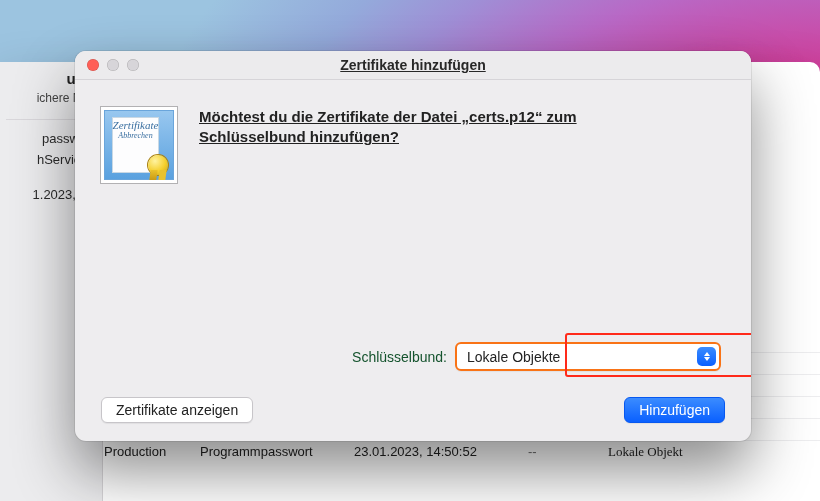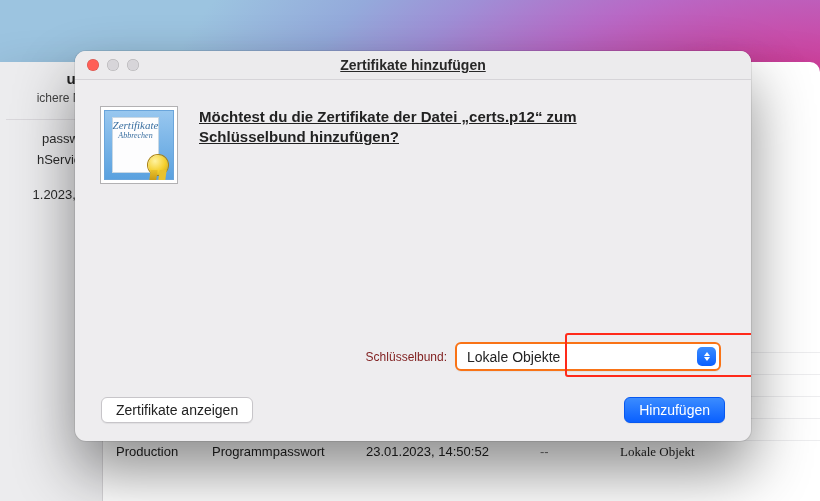--- a/index.html
+++ b/index.html
@@ -49,21 +49,21 @@
   .bg-main {
     position: absolute; left: 102px; top: 0; right: 0; bottom: 0;
     display: flex; flex-direction: column;
   }
   .bg-main-spacer { flex: 0 0 290px; }
   .bg-table {
     flex: 1 1 auto;
   }
   .bg-row {
     display: flex; align-items: center; height: 21px;
-    border-top: 1px solid #ededef; padding-left: 2px; margin-left: 12px;
+    border-top: 1px solid #ededef; padding-left: 2px;
   }
   .bg-row .c1 { width: 96px; white-space: nowrap; overflow: hidden; }
   .bg-row .c2 { width: 154px; white-space: nowrap; overflow: hidden; }
   .bg-row .c3 { width: 174px; white-space: nowrap; overflow: hidden; }
   .bg-row .c4 { width: 30px;  white-space: nowrap; overflow: hidden; color: #6d6d6d; }
   .bg-row .c5 { flex: 0 0 50px; }
   .bg-row .c6 { white-space: nowrap; overflow: hidden; font-family: Liberation Serif, serif; }
 
   
   .dialog {
@@ -130,21 +130,21 @@
     transform: skewX(-8deg);
     box-shadow: 9px 0 0 0 #eac22d;
   }
   .msg-text { font-weight: 700; font-size: 15px; line-height: 1.35; max-width: 480px; text-decoration: underline; }
 
   .select-row {
     margin-top: auto;
     display: flex; align-items: center; justify-content: flex-end;
     gap: 8px; padding-right: 4px;
   }
-  .select-label { font-size: 12px; color: #7f1d1d; }
+  .select-label { font-size: 14px; color: #14532d; }
   .popup {
     position: relative;
     width: 226px; height: 25px;
     background: #fff; border-radius: 6px;
     border: 2px solid #f97316;
     display: flex; align-items: center;
     padding: 0 26px 0 10px;
     font-size: 14px;
     box-shadow: 0 1px 1px rgba(0,0,0,0.05);
   }

